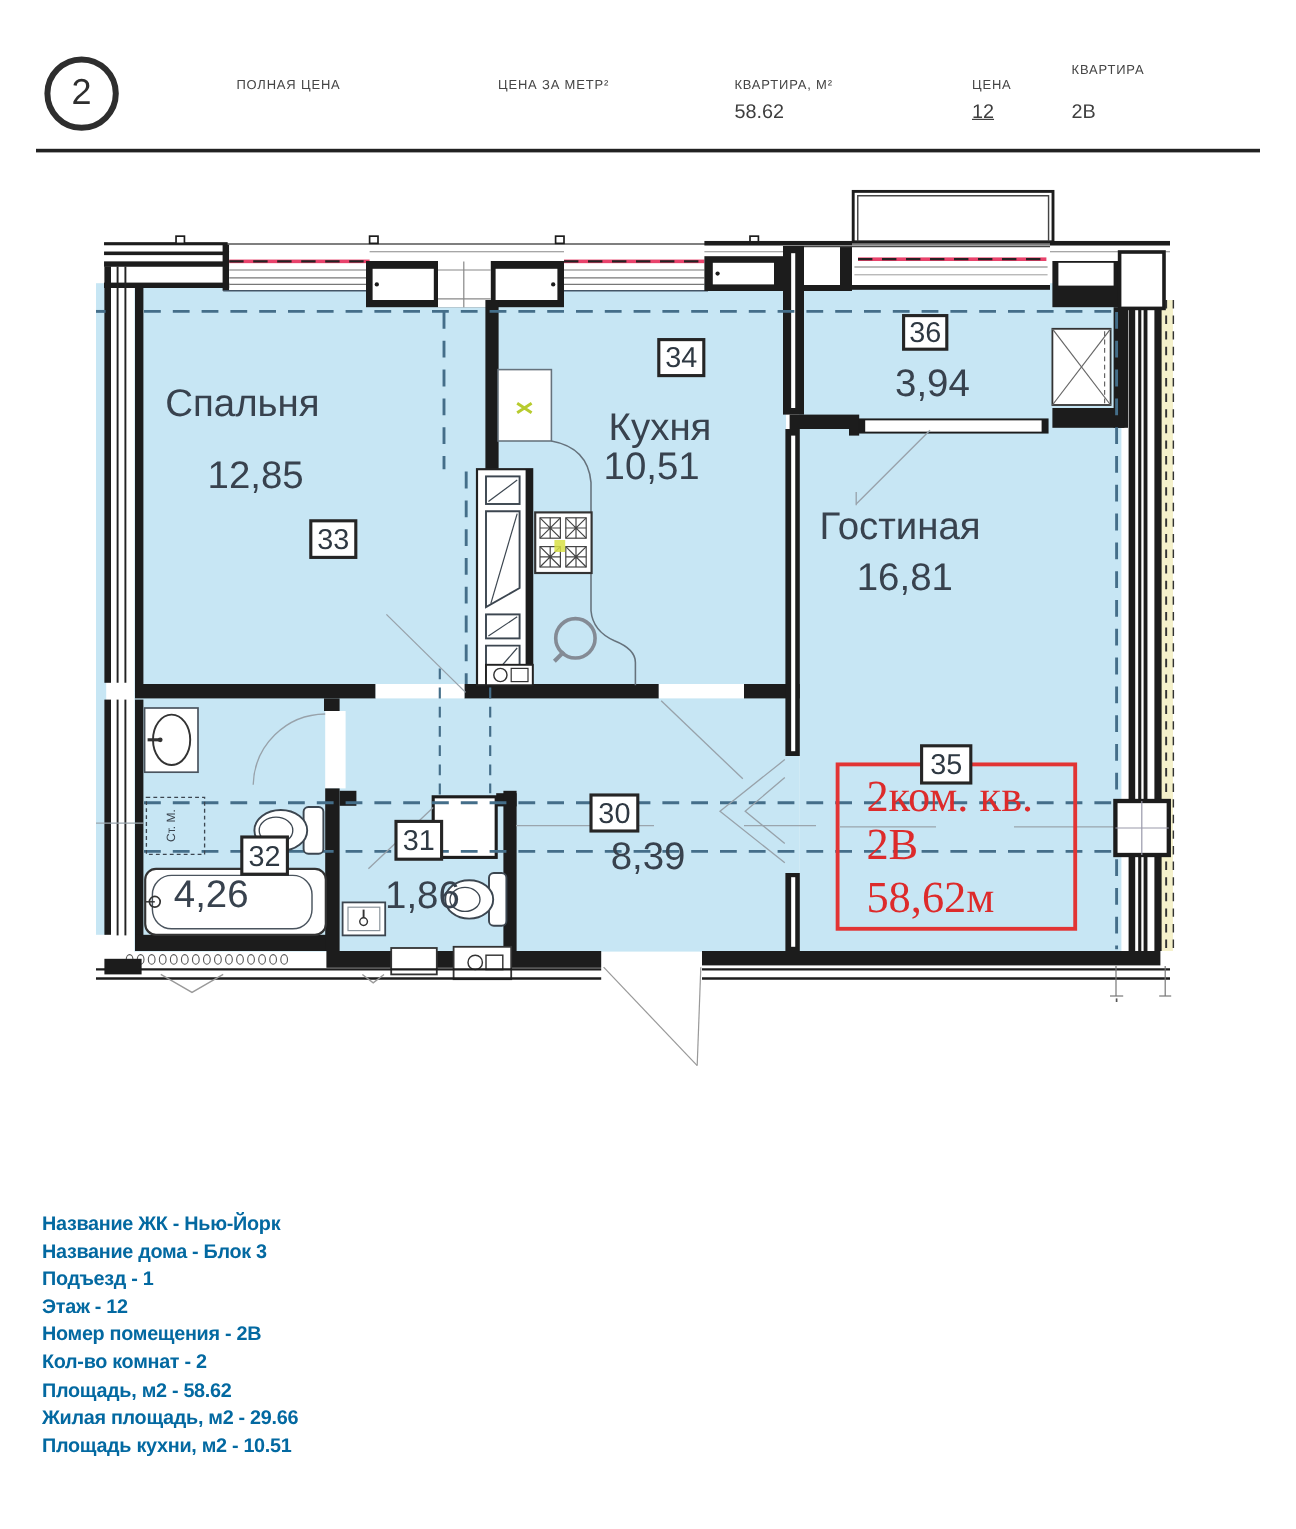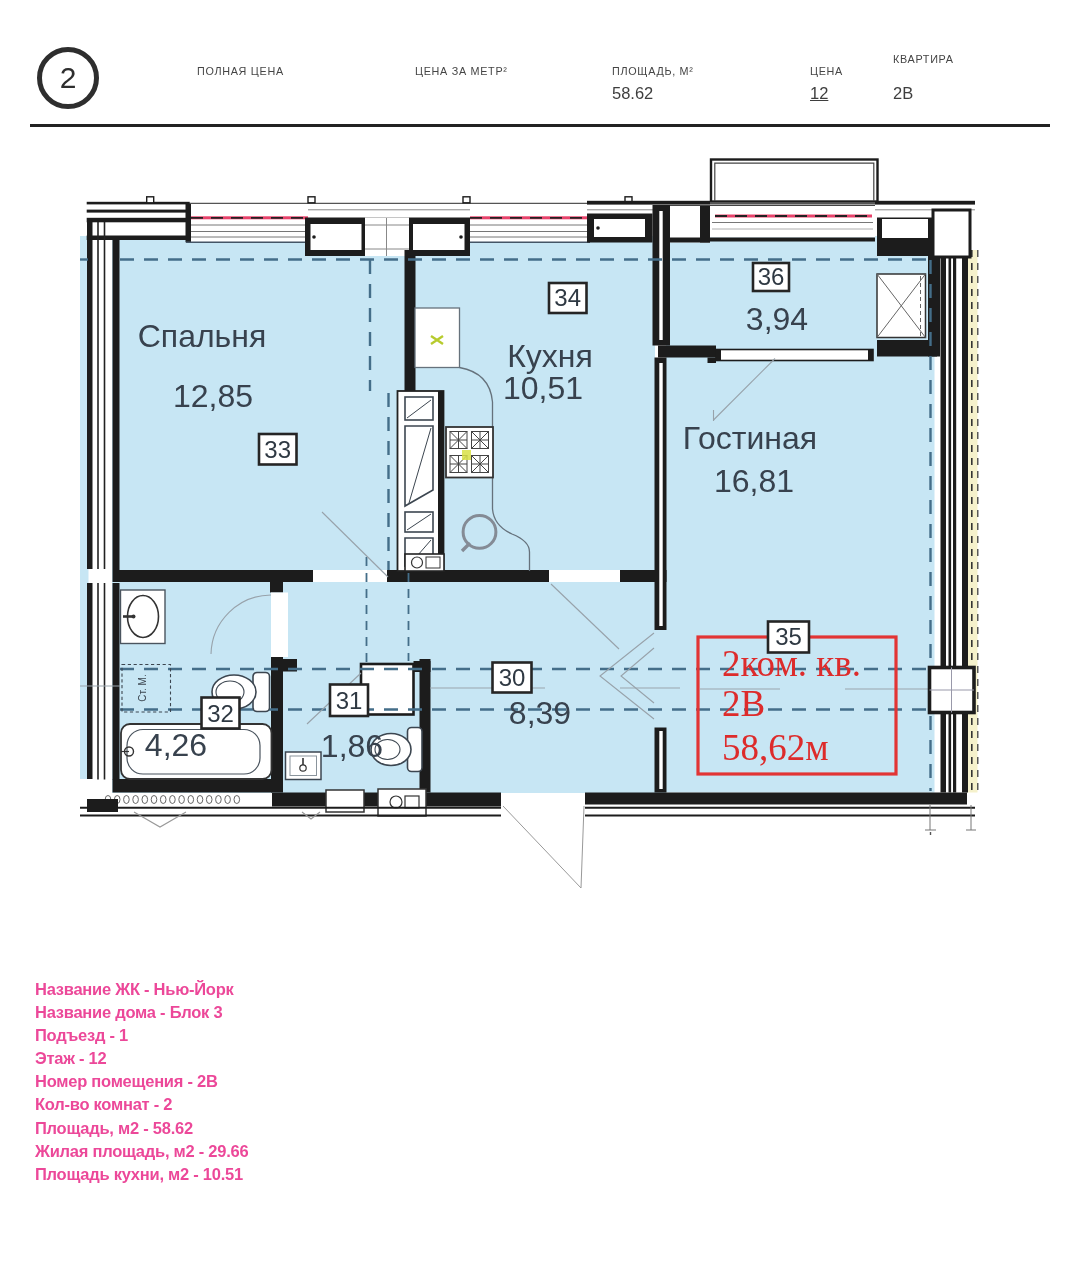--- a/index.html
+++ b/index.html
@@ -2,29 +2,29 @@
 <html><head>
 <meta charset="utf-8">
 <style>
 html,body{margin:0;padding:0;background:#fff;}
 body{width:1080px;height:1274px;position:relative;font-family:"Liberation Sans",sans-serif;}
 .hd-label{position:absolute;font-size:10.8px;letter-spacing:0.7px;color:#454545;font-weight:400;text-align:right;}
 .hd-value{position:absolute;font-size:16.5px;color:#3e3e3e;font-weight:400;}
 .circ{position:absolute;left:37px;top:47px;width:52px;height:52px;border:5px solid #2e2e2e;border-radius:50%;
  display:flex;align-items:center;justify-content:center;font-size:30px;color:#2e2e2e;}
 .sep{position:absolute;left:30px;top:124px;width:1020px;height:2.5px;background:#222;}
-.info{position:absolute;left:35px;top:978px;font-size:16.5px;letter-spacing:-0.25px;line-height:23.1px;font-weight:bold;color:#ec4899;}
+.info{position:absolute;left:35px;top:1009px;font-size:16.5px;letter-spacing:-0.25px;line-height:23.1px;font-weight:bold;color:#0369a1;}
 svg{position:absolute;left:0;top:0;}
 </style>
 </head>
 <body>
 <div class="circ">2</div>
 <div class="hd-label" style="left:197px;top:65px;">ПОЛНАЯ ЦЕНА</div>
 <div class="hd-label" style="left:399px;top:65px;padding-left:16px;">ЦЕНА ЗА МЕТР²</div>
-<div class="hd-label" style="left:612px;top:65px;">ПЛОЩАДЬ, М²</div>
+<div class="hd-label" style="left:612px;top:65px;">КВАРТИРА, М²</div>
 <div class="hd-label" style="left:810px;top:65px;">ЦЕНА</div>
 <div class="hd-label" style="left:893px;top:53px;">КВАРТИРА</div>
 <div class="hd-value" style="left:612px;top:84px;text-align:right;">58.62</div>
 <div class="hd-value" style="left:810px;top:84px;text-decoration:underline;">12</div>
 <div class="hd-value" style="left:893px;top:84px;">2В</div>
 <div class="sep"></div>
 <div class="info">Название ЖК - Нью-Йорк<br>Название дома - Блок 3<br>Подъезд - 1<br>Этаж - 12<br>Номер помещения - 2В<br>Кол-во комнат - 2<br>Площадь, м2 - 58.62<br>Жилая площадь, м2 - 29.66<br>Площадь кухни, м2 - 10.51</div>
 <svg width="1080" height="1274" viewBox="0 0 1080 1274">
 
 <g fill="#c7e6f4" stroke="none">

